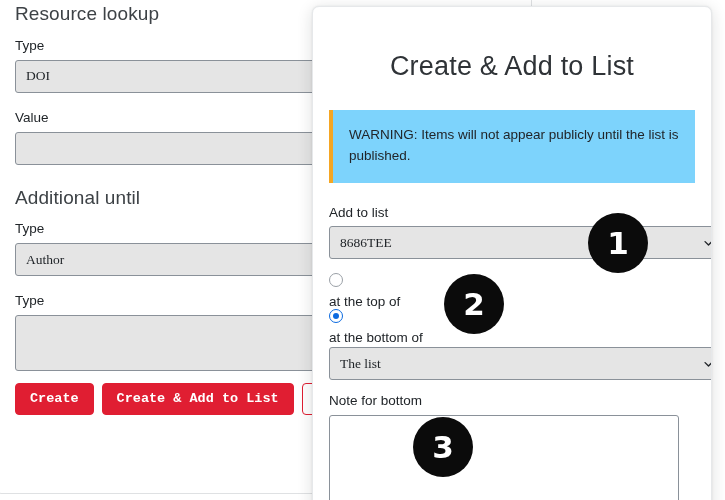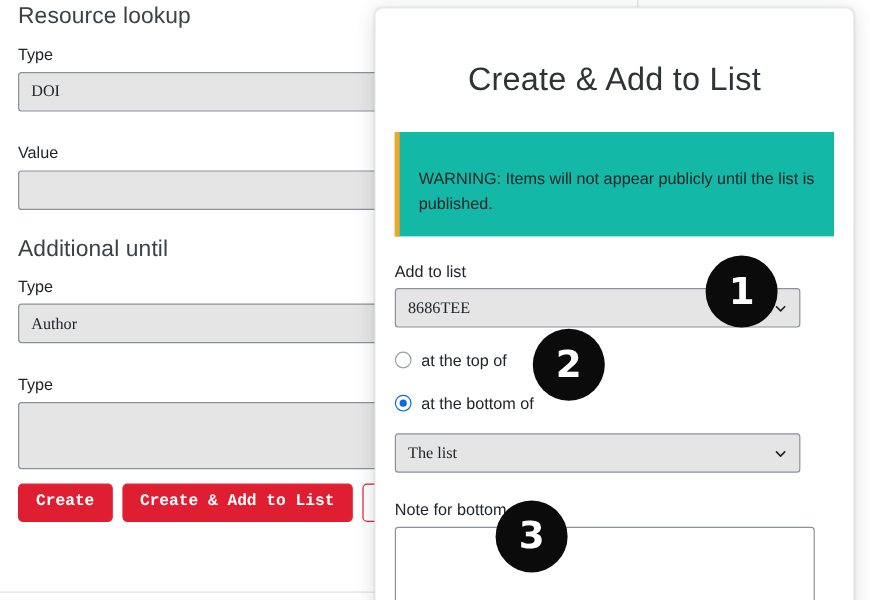--- a/index.html
+++ b/index.html
@@ -48,21 +48,21 @@
     font-weight: 400;
     color: #3d4246;
     margin: 0 0 12px 0;
     line-height: 1.2;
     letter-spacing: 0.1px;
   }
 
   .field-label {
     font-size: 13.5px;
     color: #212529;
-    margin: 10px 0 5px 0;
+    margin: 0 0 5px 0;
     line-height: 1.25;
   }
 
   .form-control {
     box-sizing: border-box;
     width: 100%;
     height: 33px;
     border: 1px solid #8a9199;
     border-radius: 3px;
     background: #e5e5e5;
@@ -140,34 +140,34 @@
     letter-spacing: 0.2px;
     line-height: 1.1;
   }
 
   .modal-body {
     padding: 0 16px;
     margin-top: 28px;
   }
 
   .alert-warning {
-    background: #14b8a6;
+    background: #7dd3fc;
     border-left: 4px solid #f5a623;
-    padding: 29px 16px 16px 16px;
+    padding: 15px 16px 16px 16px;
     font-size: 13.5px;
     color: #212529;
     line-height: 1.55;
     box-sizing: border-box;
   }
 
   .modal-fields { margin-top: 22px; }
 
   .select-wrap {
     position: relative;
-    width: 338px;
+    width: 396px;
   }
   .select-wrap select {
     -webkit-appearance: none;
     -moz-appearance: none;
     appearance: none;
     padding-right: 30px;
   }
   .select-caret {
     position: absolute;
     right: 11px;
@@ -175,24 +175,25 @@
     transform: translateY(-50%);
     width: 11px;
     height: 11px;
     pointer-events: none;
     color: #212529;
   }
   .select-caret svg { display: block; width: 11px; height: 11px; }
 
   .radio-row {
     display: flex;
-    align-items: flex-end;
+    align-items: flex-start;
     gap: 8px;
     height: 20px;
     margin-top: 14px;
+    flex-direction: column;
   }
   .radio-row.second { margin-top: 16px; }
 
   .radio-dot {
     width: 14px;
     height: 14px;
     border-radius: 50%;
     border: 1.6px solid #9aa0a6;
     background: #ffffff;
     box-sizing: border-box;

